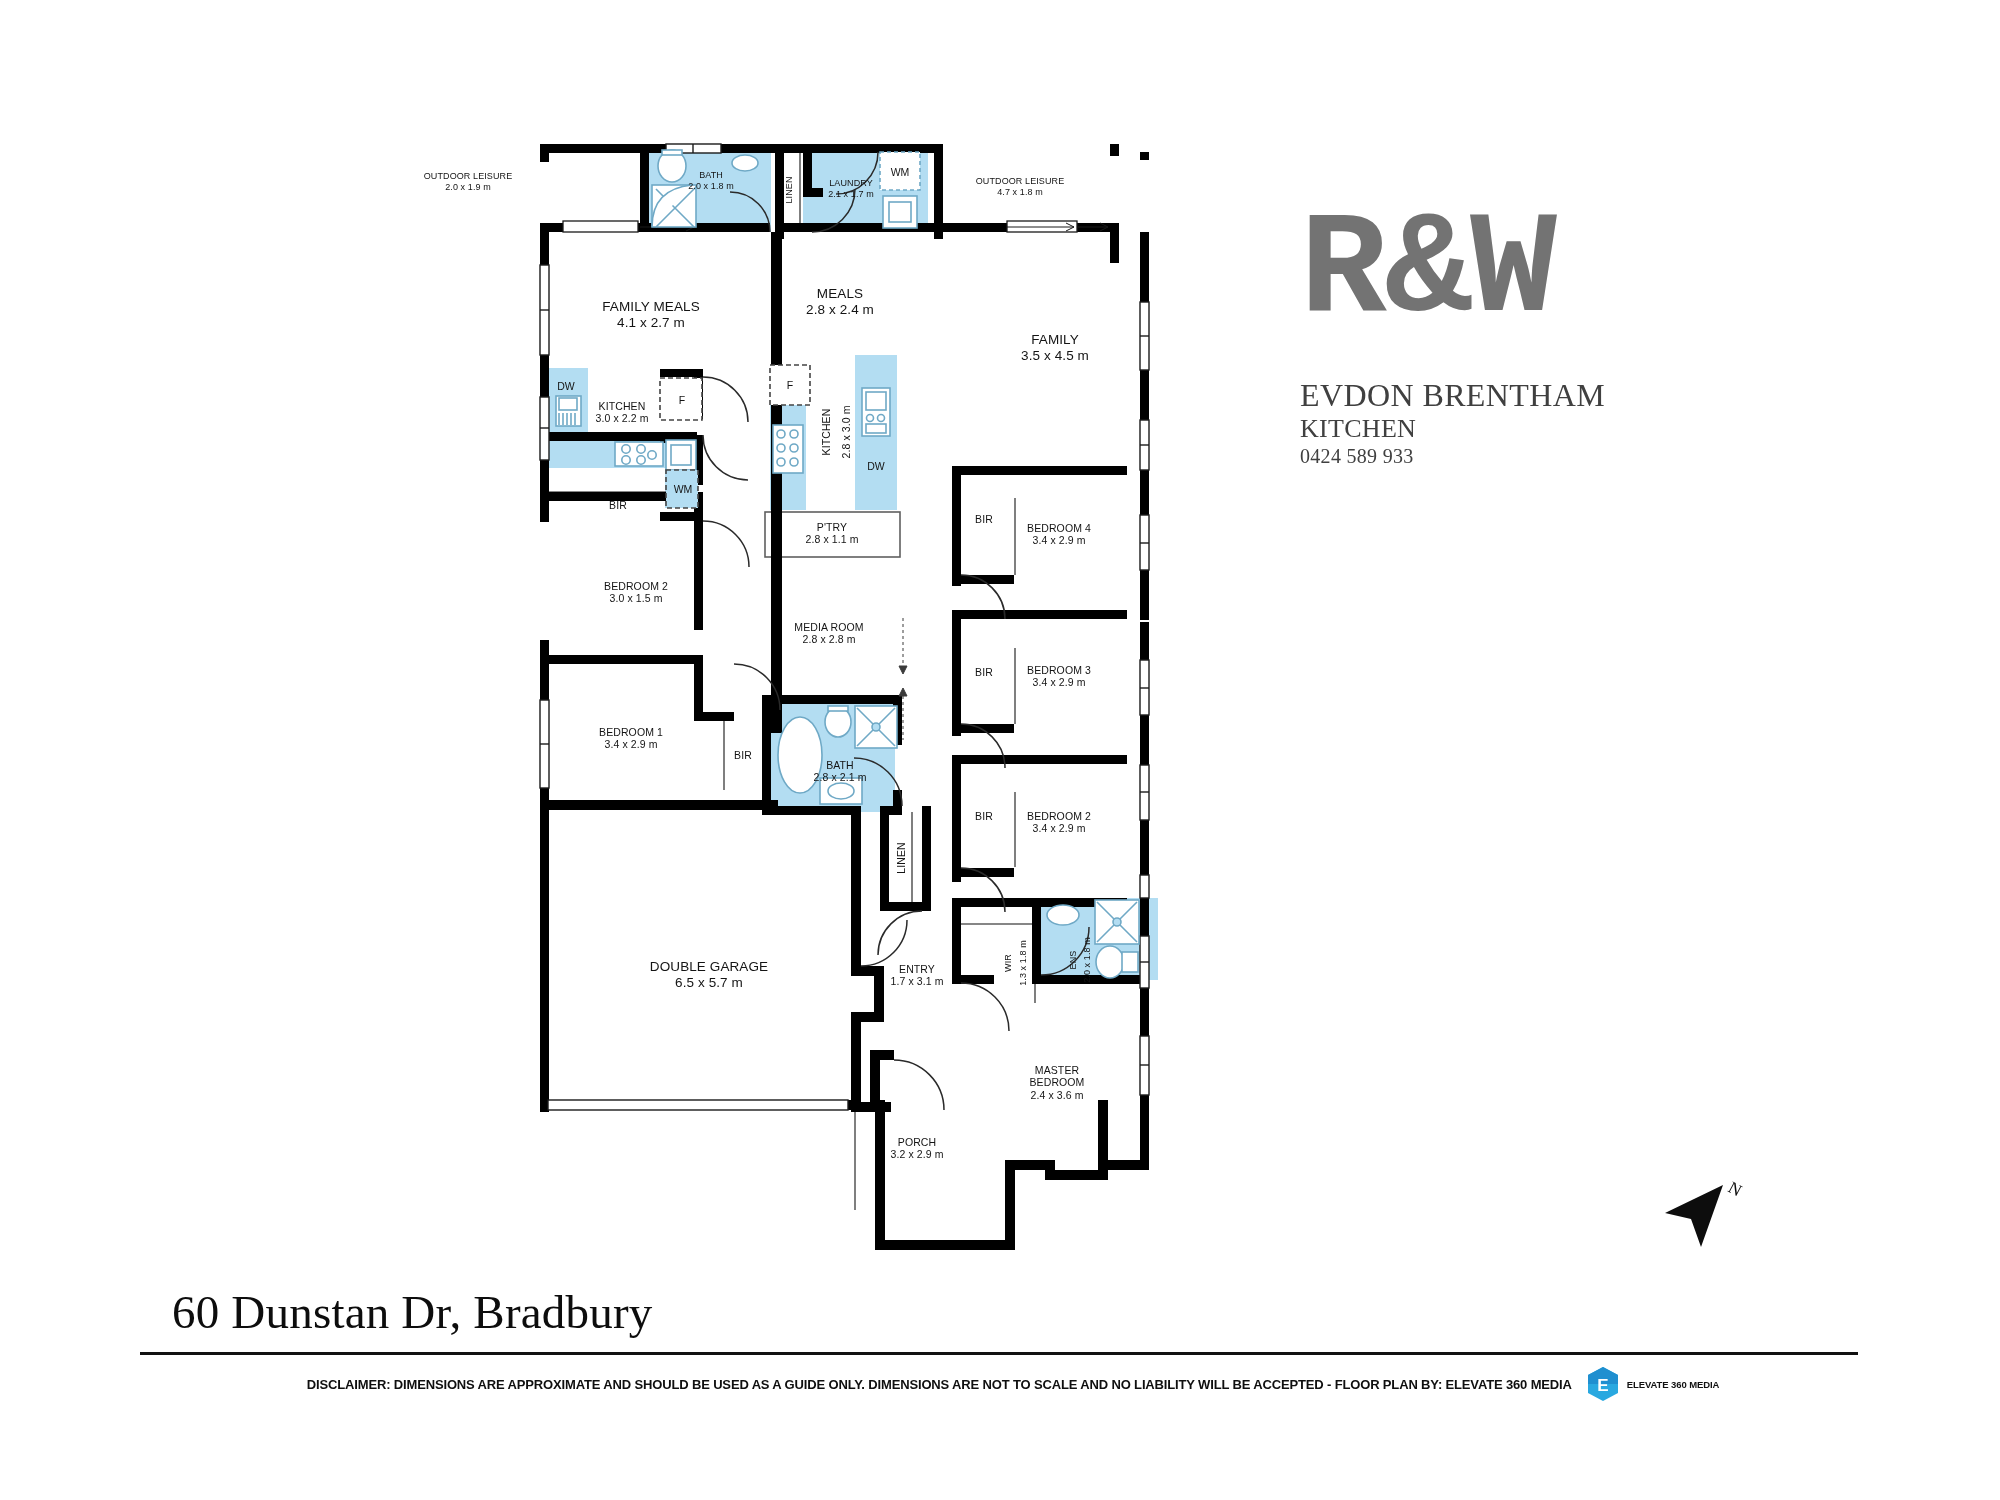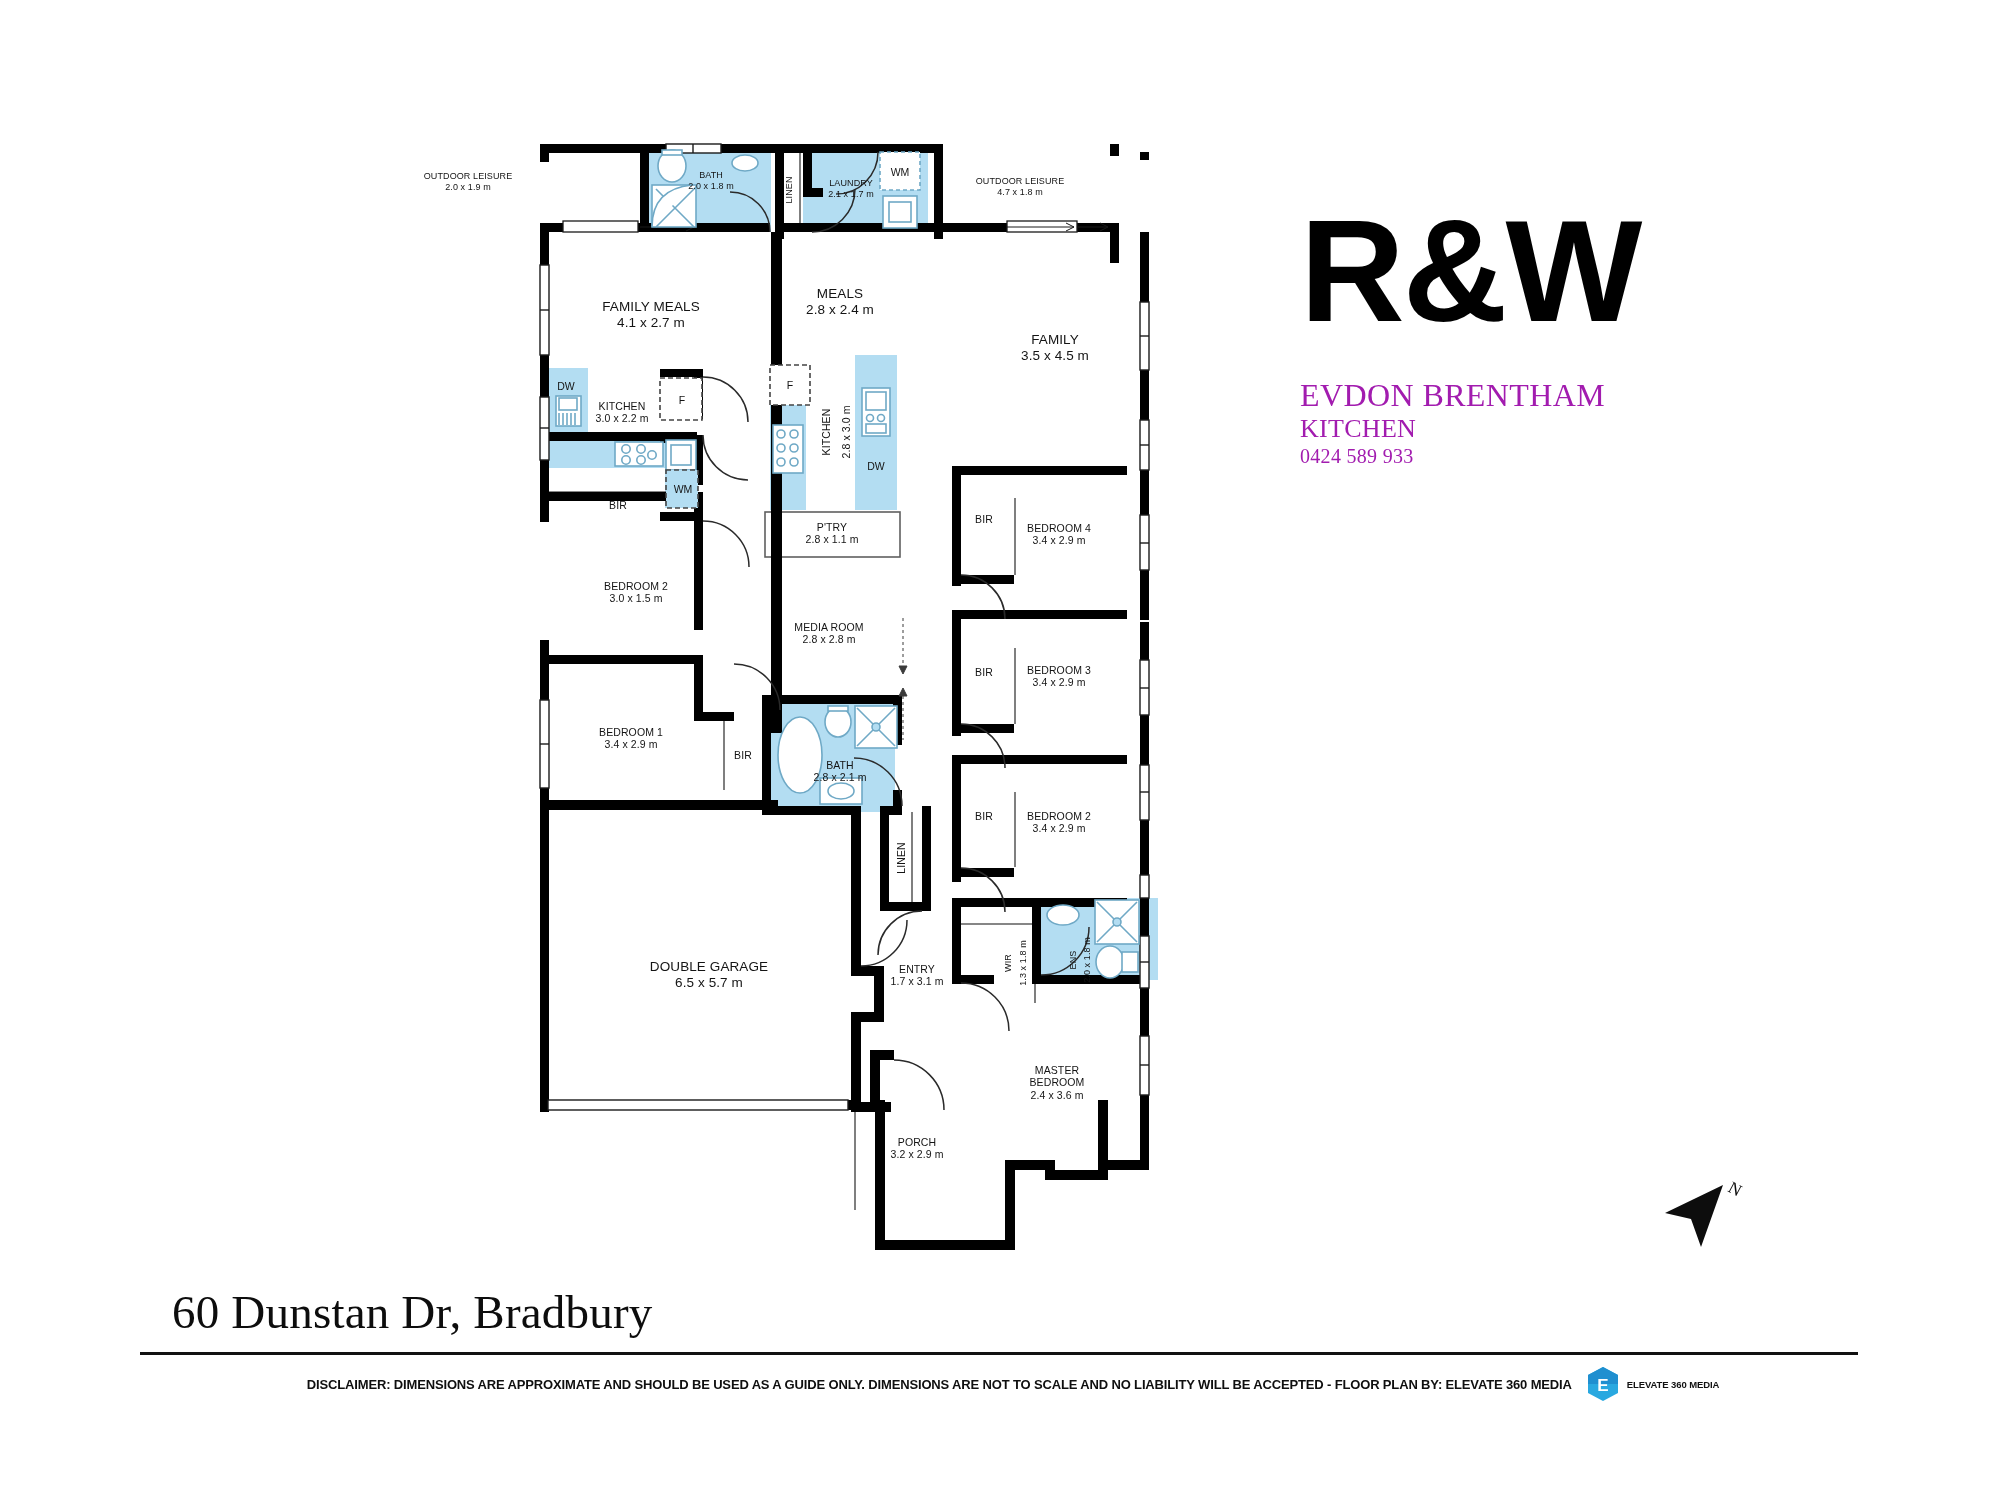--- a/index.html
+++ b/index.html
@@ -52,31 +52,31 @@
     pointer-events: none;
   }
 
   
   #brand {
     position: absolute;
     left: 1300px; top: 205px;
     width: 430px;
   }
   #rw-logo {
-    font-family: Liberation Sans, sans-serif;
+    font-family: Liberation Mono, monospace;
     font-size: 145px;
     font-weight: 700;
-    color: #000000;
+    color: #737373;
     line-height: .92;
     letter-spacing: -2px;
   }
   #agent-block {
     margin-top: 40px;
     font-family: "Liberation Serif", serif;
-    color: #a21caf;
+    color: #404040;
   }
   #agent-name { font-size: 32px; letter-spacing: .4px; line-height: 1.12; }
   #agent-title { font-size: 26px; letter-spacing: .3px; line-height: 1.15; }
   #agent-phone { font-size: 20px; letter-spacing: .3px; line-height: 1.2; }
 
   
   #compass { position: absolute; left: 1655px; top: 1175px; width: 150px; height: 130px; }
 
   
   #address {

